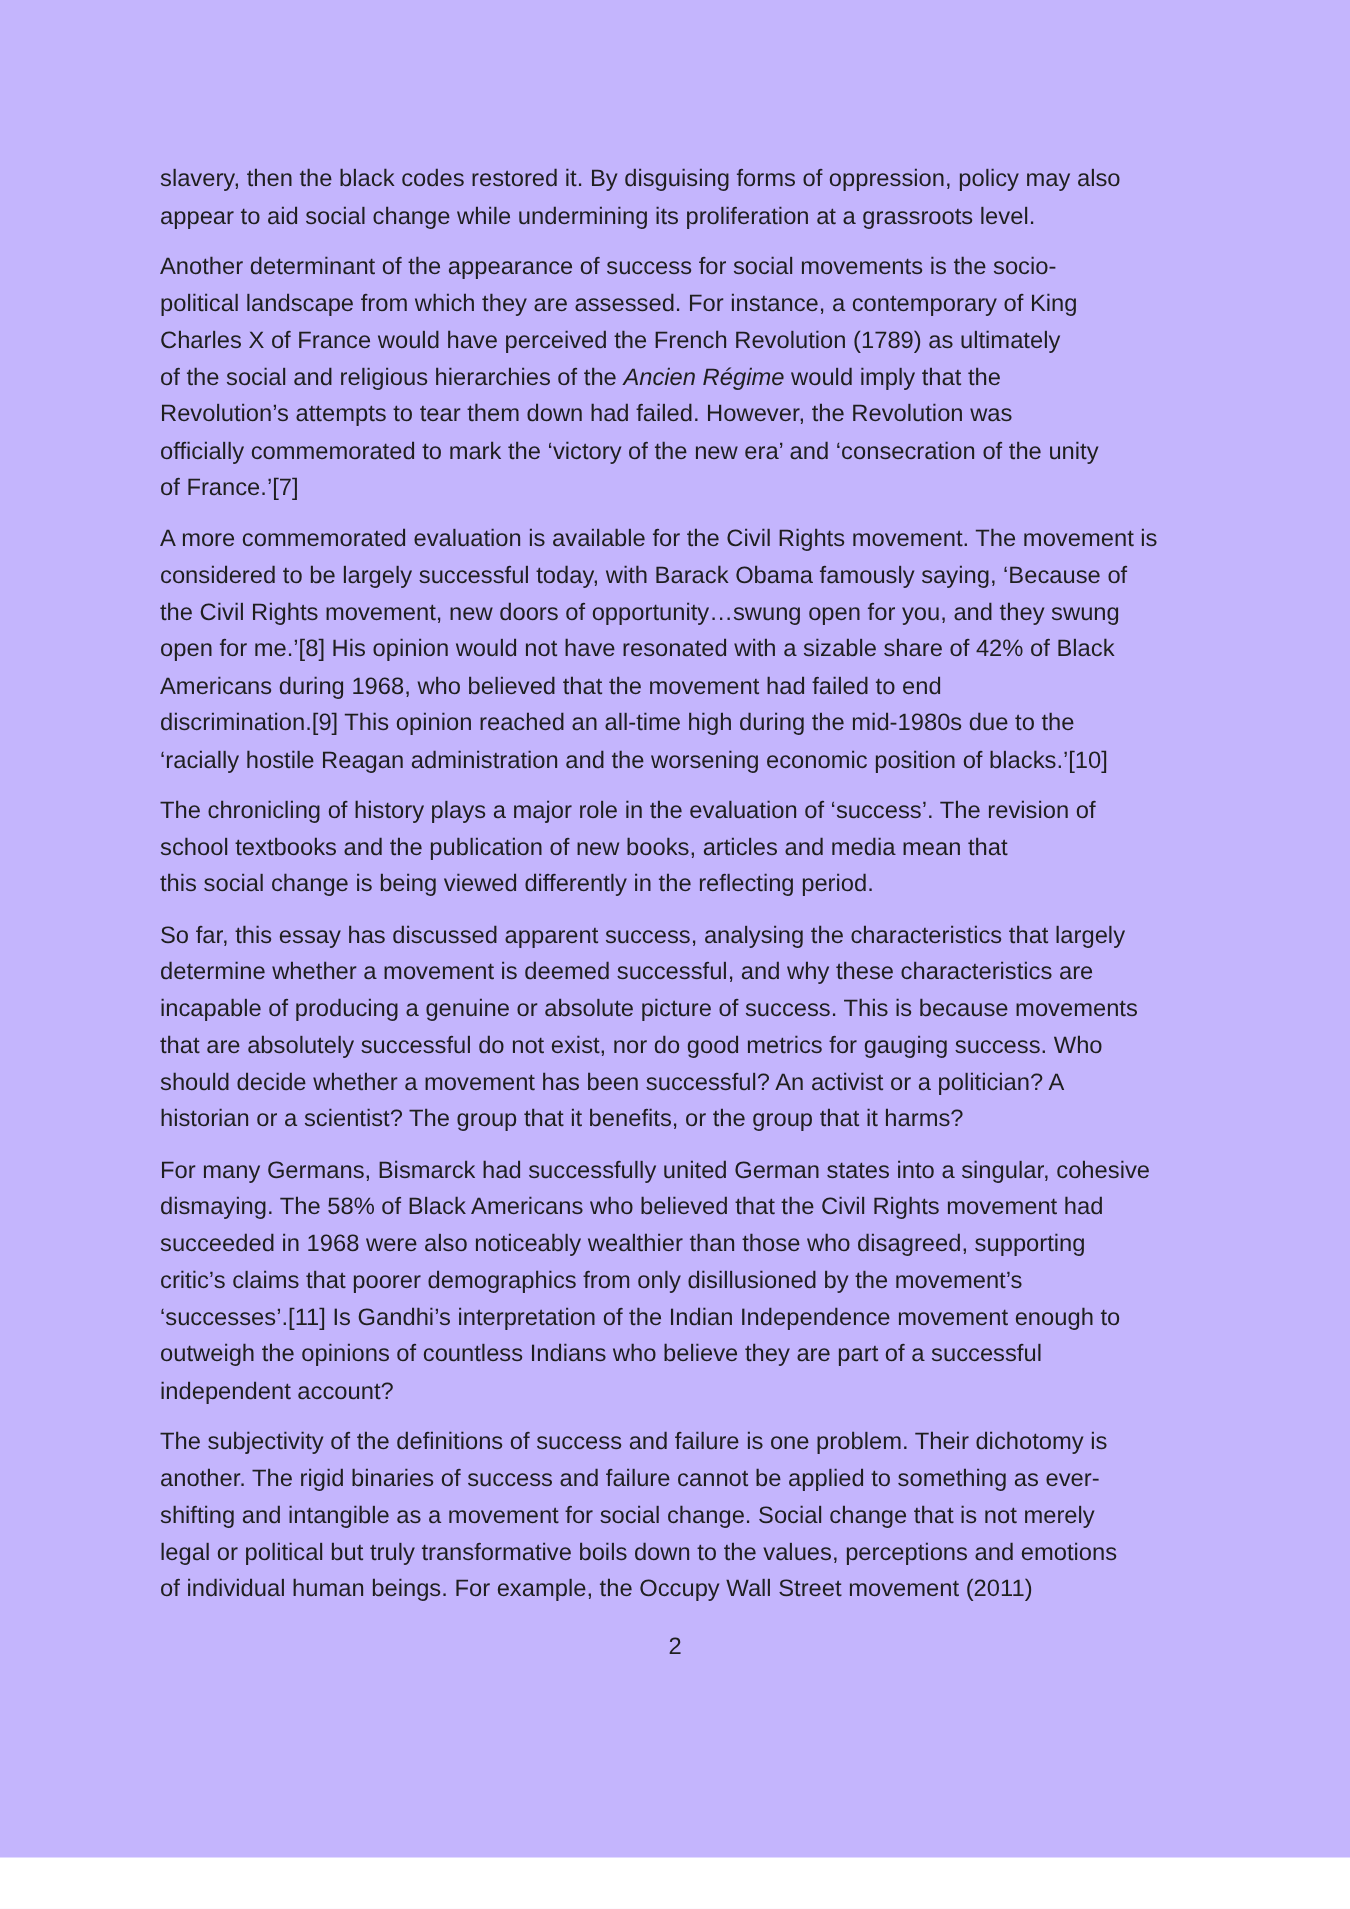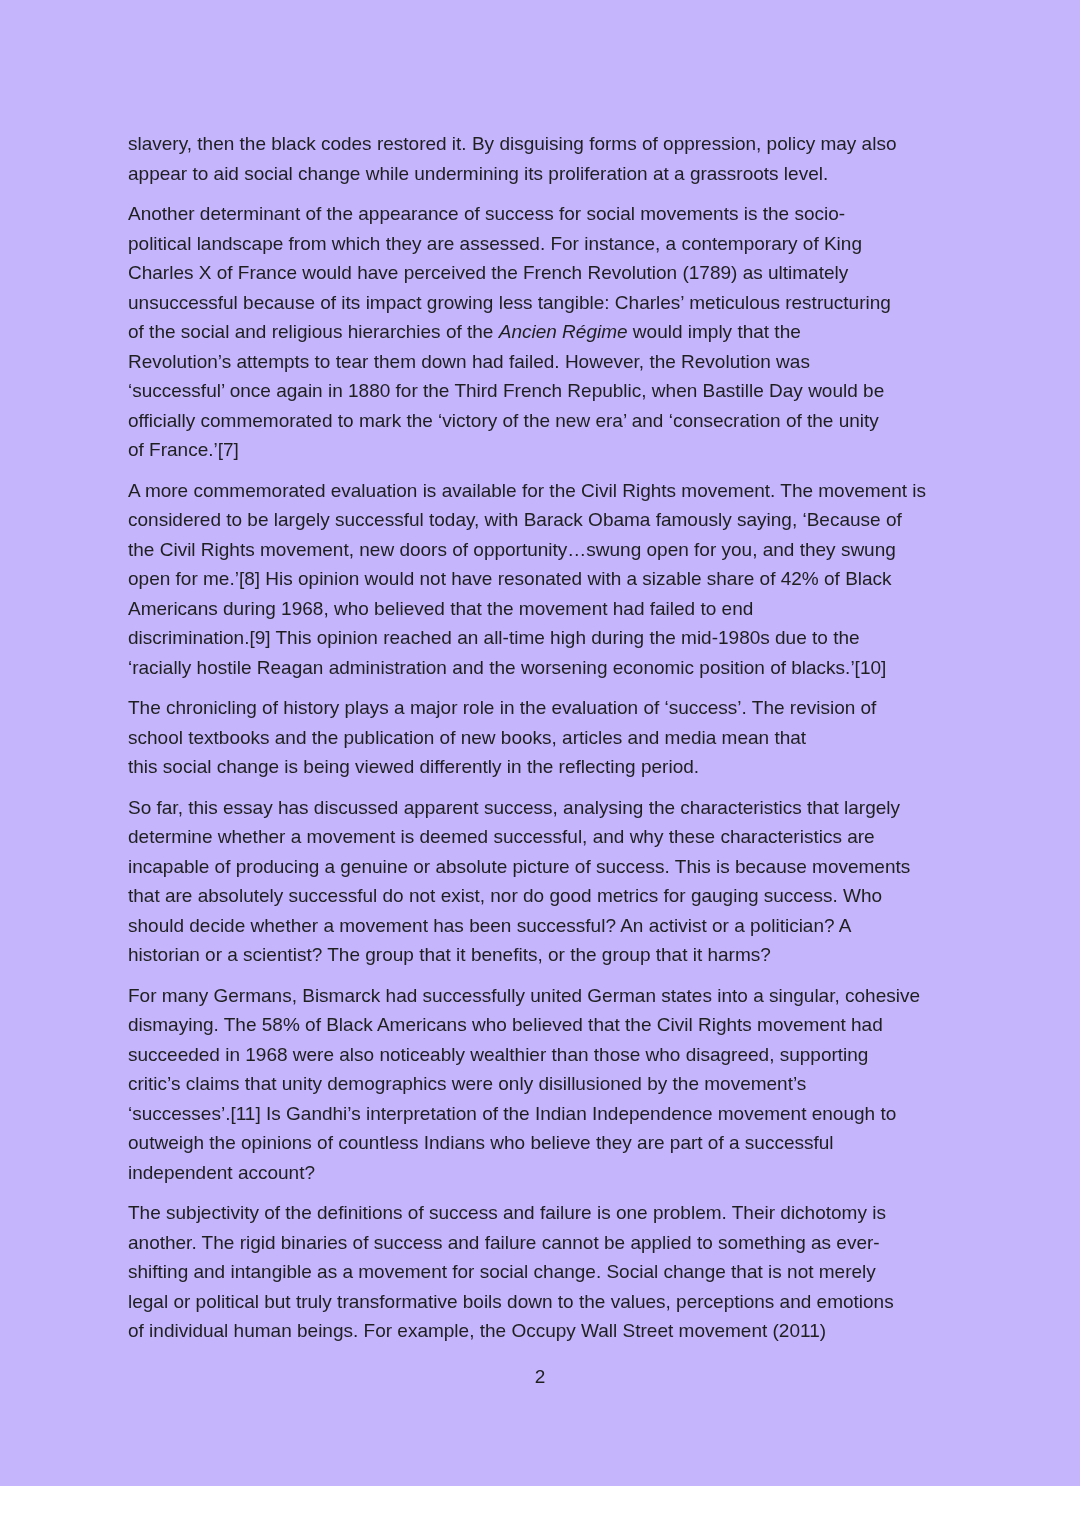--- a/index.html
+++ b/index.html
@@ -51,24 +51,22 @@
 <div class="page">
   <main class="content" id="essay-body">
       <p class="para">
         <span class="line">slavery, then the black codes restored it. By disguising forms of oppression, policy may also</span>
         <span class="line">appear to aid social change while undermining its proliferation at a grassroots level.</span>
       </p>
       <p class="para">
         <span class="line">Another determinant of the appearance of success for social movements is the socio-</span>
         <span class="line">political landscape from which they are assessed. For instance, a contemporary of King</span>
         <span class="line">Charles X of France would have perceived the French Revolution (1789) as ultimately</span>
-        <span class="line">unsuccessful because of its impact growing less tangible: Charles’ meticulous restructuring</span>
         <span class="line">of the social and religious hierarchies of the <i>Ancien Régime</i> would imply that the</span>
         <span class="line">Revolution’s attempts to tear them down had failed. However, the Revolution was</span>
-        <span class="line">‘successful’ once again in 1880 for the Third French Republic, when Bastille Day would be</span>
         <span class="line">officially commemorated to mark the ‘victory of the new era’ and ‘consecration of the unity</span>
         <span class="line">of France.’[7]</span>
       </p>
       <p class="para">
         <span class="line">A more commemorated evaluation is available for the Civil Rights movement. The movement is</span>
         <span class="line">considered to be largely successful today, with Barack Obama famously saying, ‘Because of</span>
         <span class="line">the Civil Rights movement, new doors of opportunity…swung open for you, and they swung</span>
         <span class="line">open for me.’[8] His opinion would not have resonated with a sizable share of 42% of Black</span>
         <span class="line">Americans during 1968, who believed that the movement had failed to end</span>
         <span class="line">discrimination.[9] This opinion reached an all-time high during the mid-1980s due to the</span>
@@ -84,21 +82,21 @@
         <span class="line">determine whether a movement is deemed successful, and why these characteristics are</span>
         <span class="line">incapable of producing a genuine or absolute picture of success. This is because movements</span>
         <span class="line">that are absolutely successful do not exist, nor do good metrics for gauging success. Who</span>
         <span class="line">should decide whether a movement has been successful? An activist or a politician? A</span>
         <span class="line">historian or a scientist? The group that it benefits, or the group that it harms?</span>
       </p>
       <p class="para">
         <span class="line">For many Germans, Bismarck had successfully united German states into a singular, cohesive</span>
         <span class="line">dismaying. The 58% of Black Americans who believed that the Civil Rights movement had</span>
         <span class="line">succeeded in 1968 were also noticeably wealthier than those who disagreed, supporting</span>
-        <span class="line">critic’s claims that unity demographics were only disillusioned by the movement’s</span>
+        <span class="line">critic’s claims that poorer demographics from only disillusioned by the movement’s</span>
         <span class="line">‘successes’.[11] Is Gandhi’s interpretation of the Indian Independence movement enough to</span>
         <span class="line">outweigh the opinions of countless Indians who believe they are part of a successful</span>
         <span class="line">independent account?</span>
       </p>
       <p class="para">
         <span class="line">The subjectivity of the definitions of success and failure is one problem. Their dichotomy is</span>
         <span class="line">another. The rigid binaries of success and failure cannot be applied to something as ever-</span>
         <span class="line">shifting and intangible as a movement for social change. Social change that is not merely</span>
         <span class="line">legal or political but truly transformative boils down to the values, perceptions and emotions</span>
         <span class="line">of individual human beings. For example, the Occupy Wall Street movement (2011)</span>

